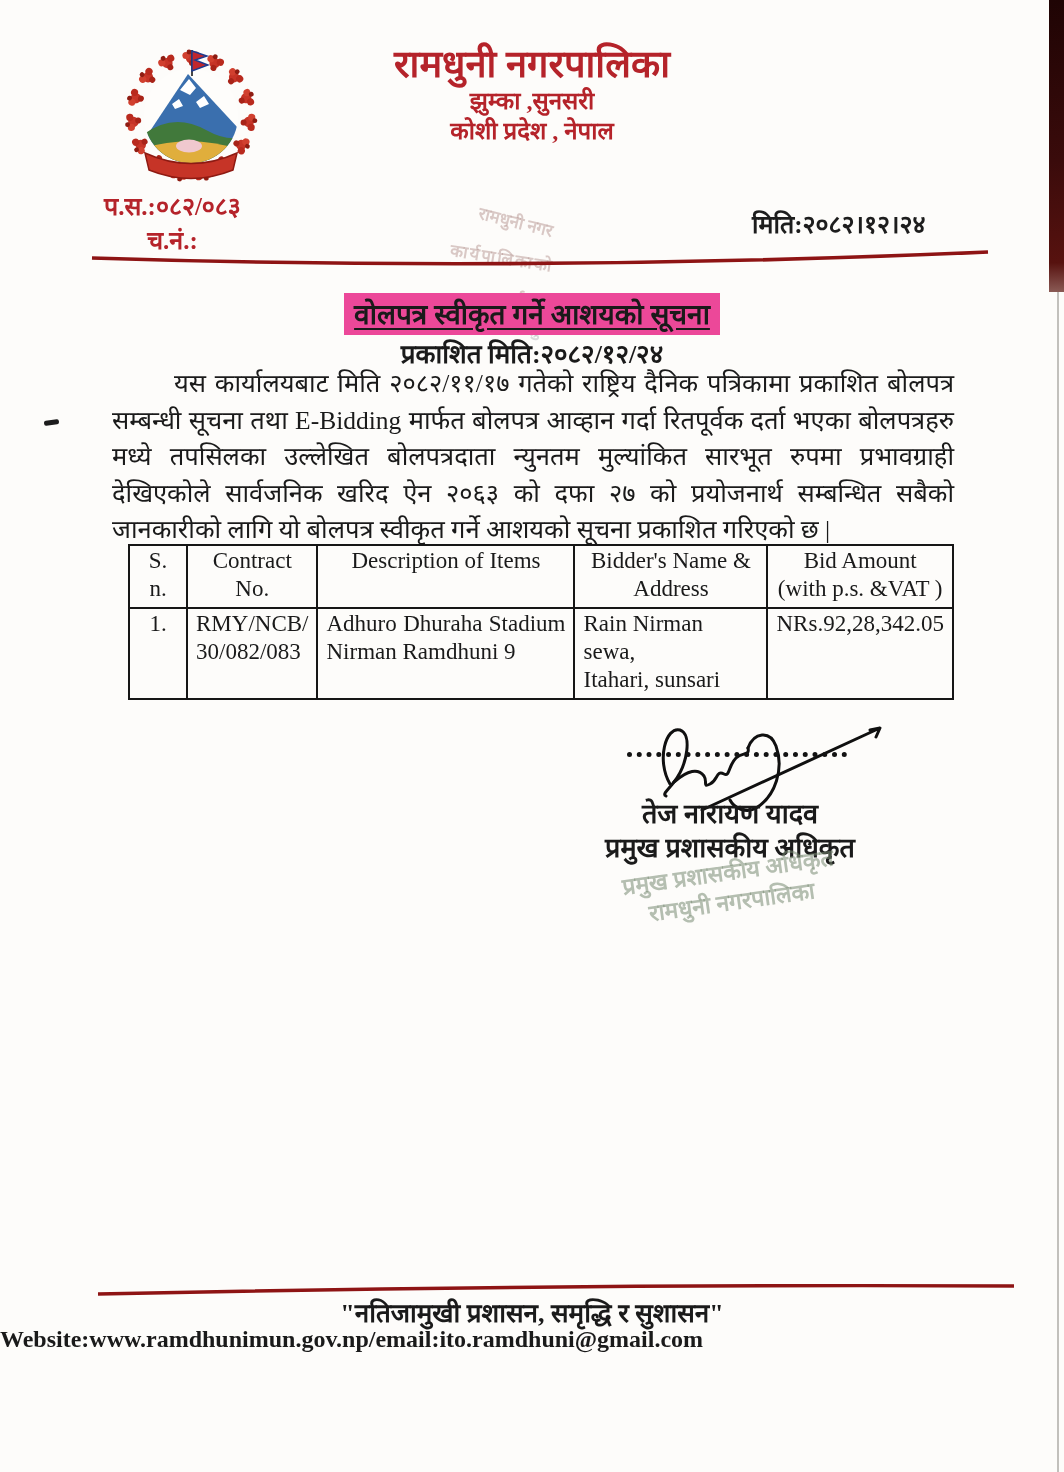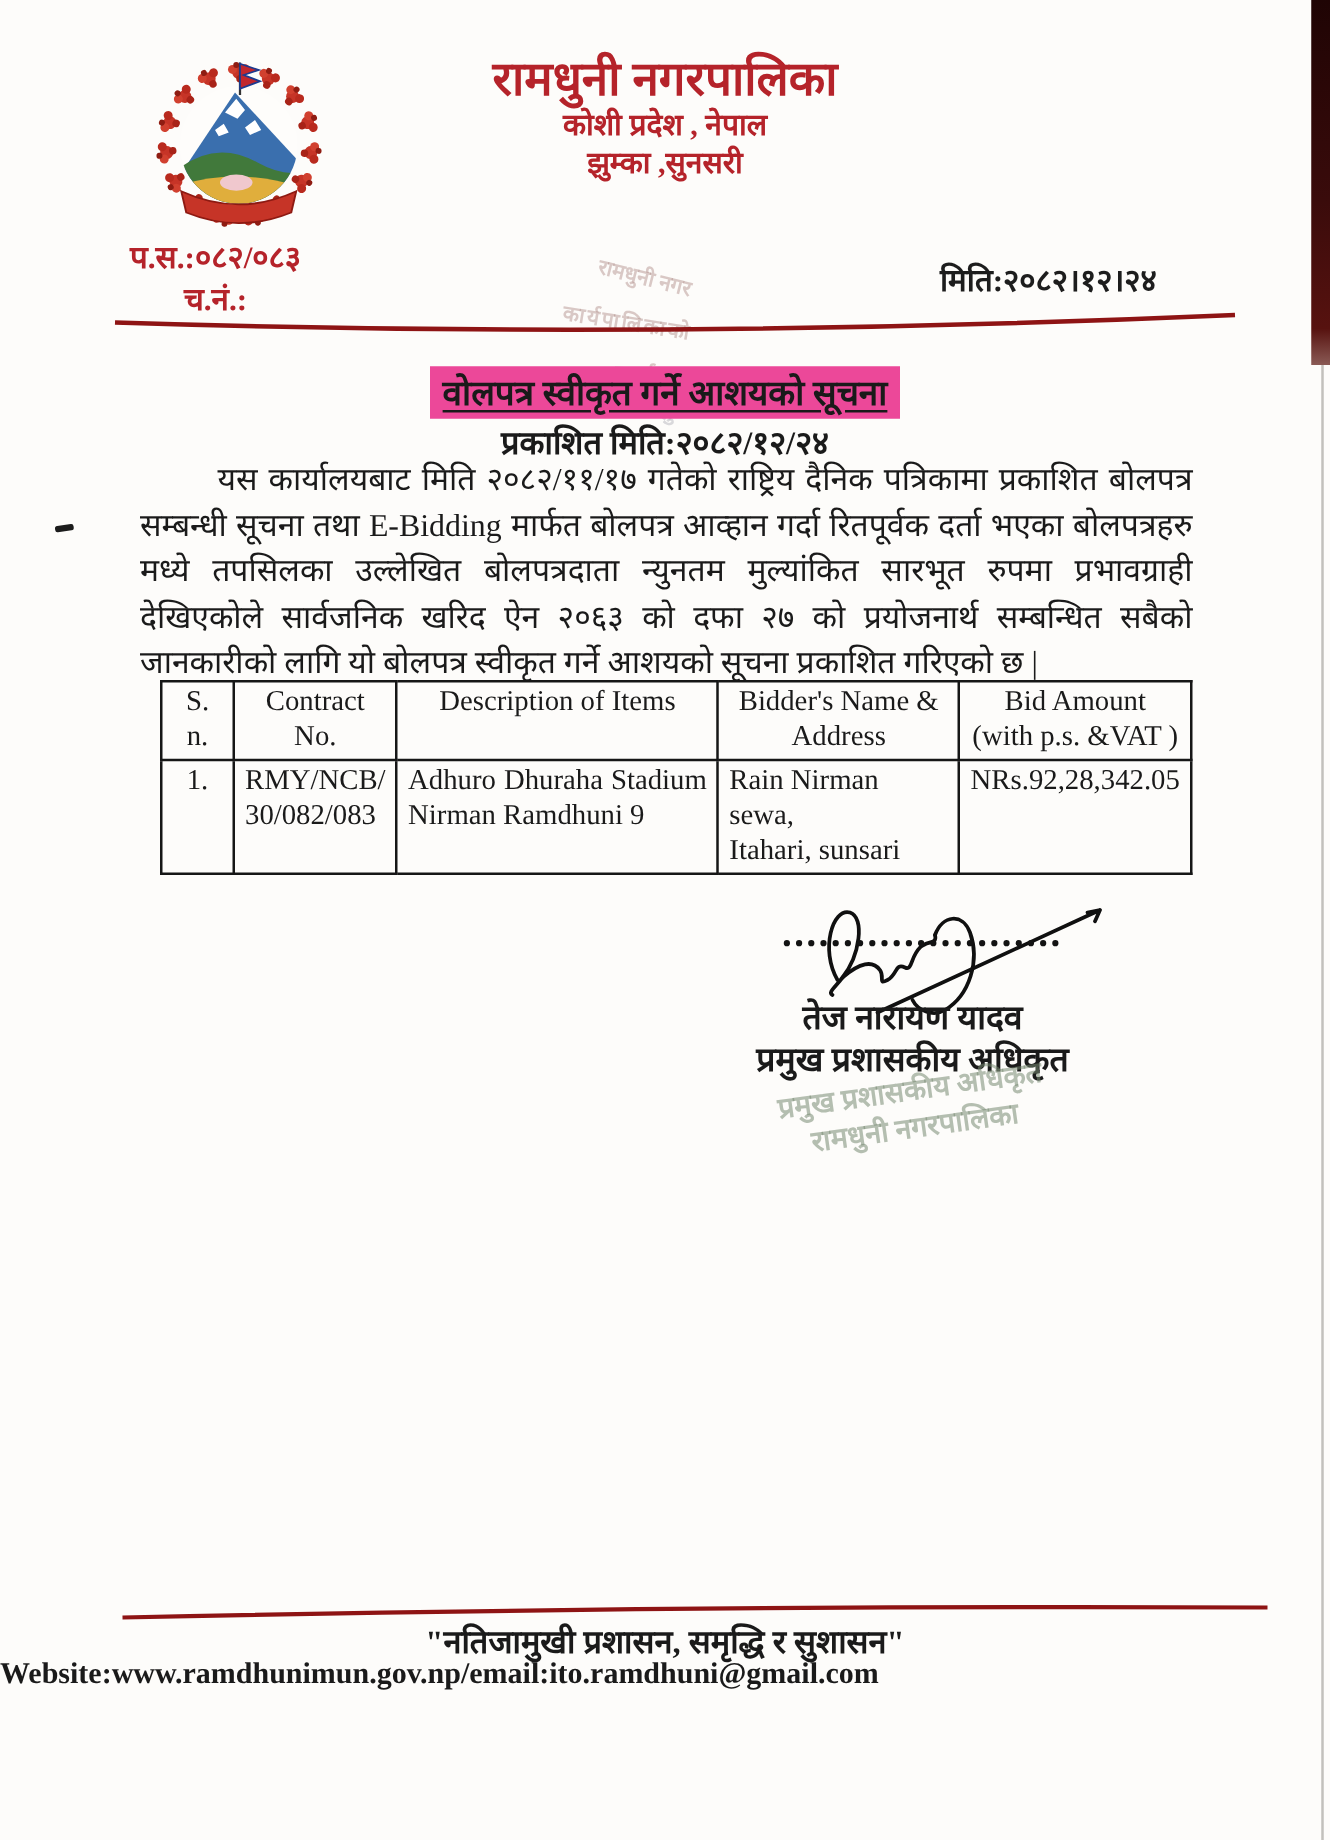--- a/index.html
+++ b/index.html
@@ -126,22 +126,22 @@
         <line x1="76" y1="8" x2="76" y2="34" stroke="#333" stroke-width="1.8"></line>
         <path d="M76 9 l15 5 -12 4 13 5 -16 6 z" fill="#c1272d" stroke="#1d3a8f" stroke-width="1.4"></path>
       </g>
 
       <path d="M29 111 Q75 132 121 111 L117 128 Q75 145 33 128 Z" fill="#c63427" stroke="#8e1a12" stroke-width="1.5"></path>
     </svg>
   </div>
 
   <div class="hdr-center">
     <div class="hdr-muni">रामधुनी नगरपालिका</div>
+    <div class="hdr-addr">झुम्का ,सुनसरी</div>
     <div class="hdr-addr">कोशी प्रदेश , नेपाल</div>
-    <div class="hdr-addr">झुम्का ,सुनसरी</div>
   </div>
 
   <div class="watermark">
     <span class="wm1">रामधुनी नगर</span>
     <span class="wm2">कार्यपालिकाको</span>
     <span class="wm3">कार्यालय,</span>
     <span class="wm4">सुनसरी</span>
   </div>
 
   <div class="refs">

